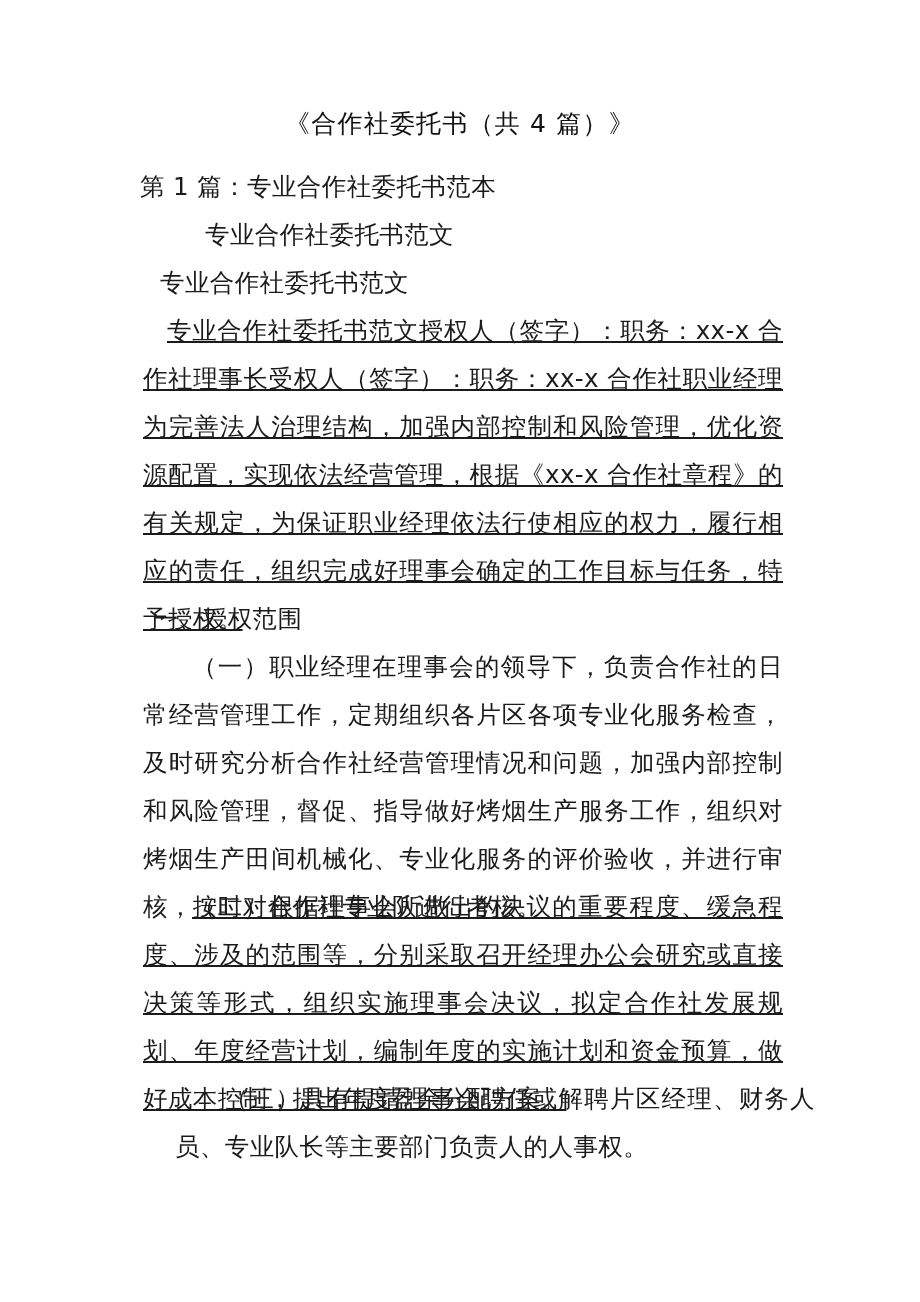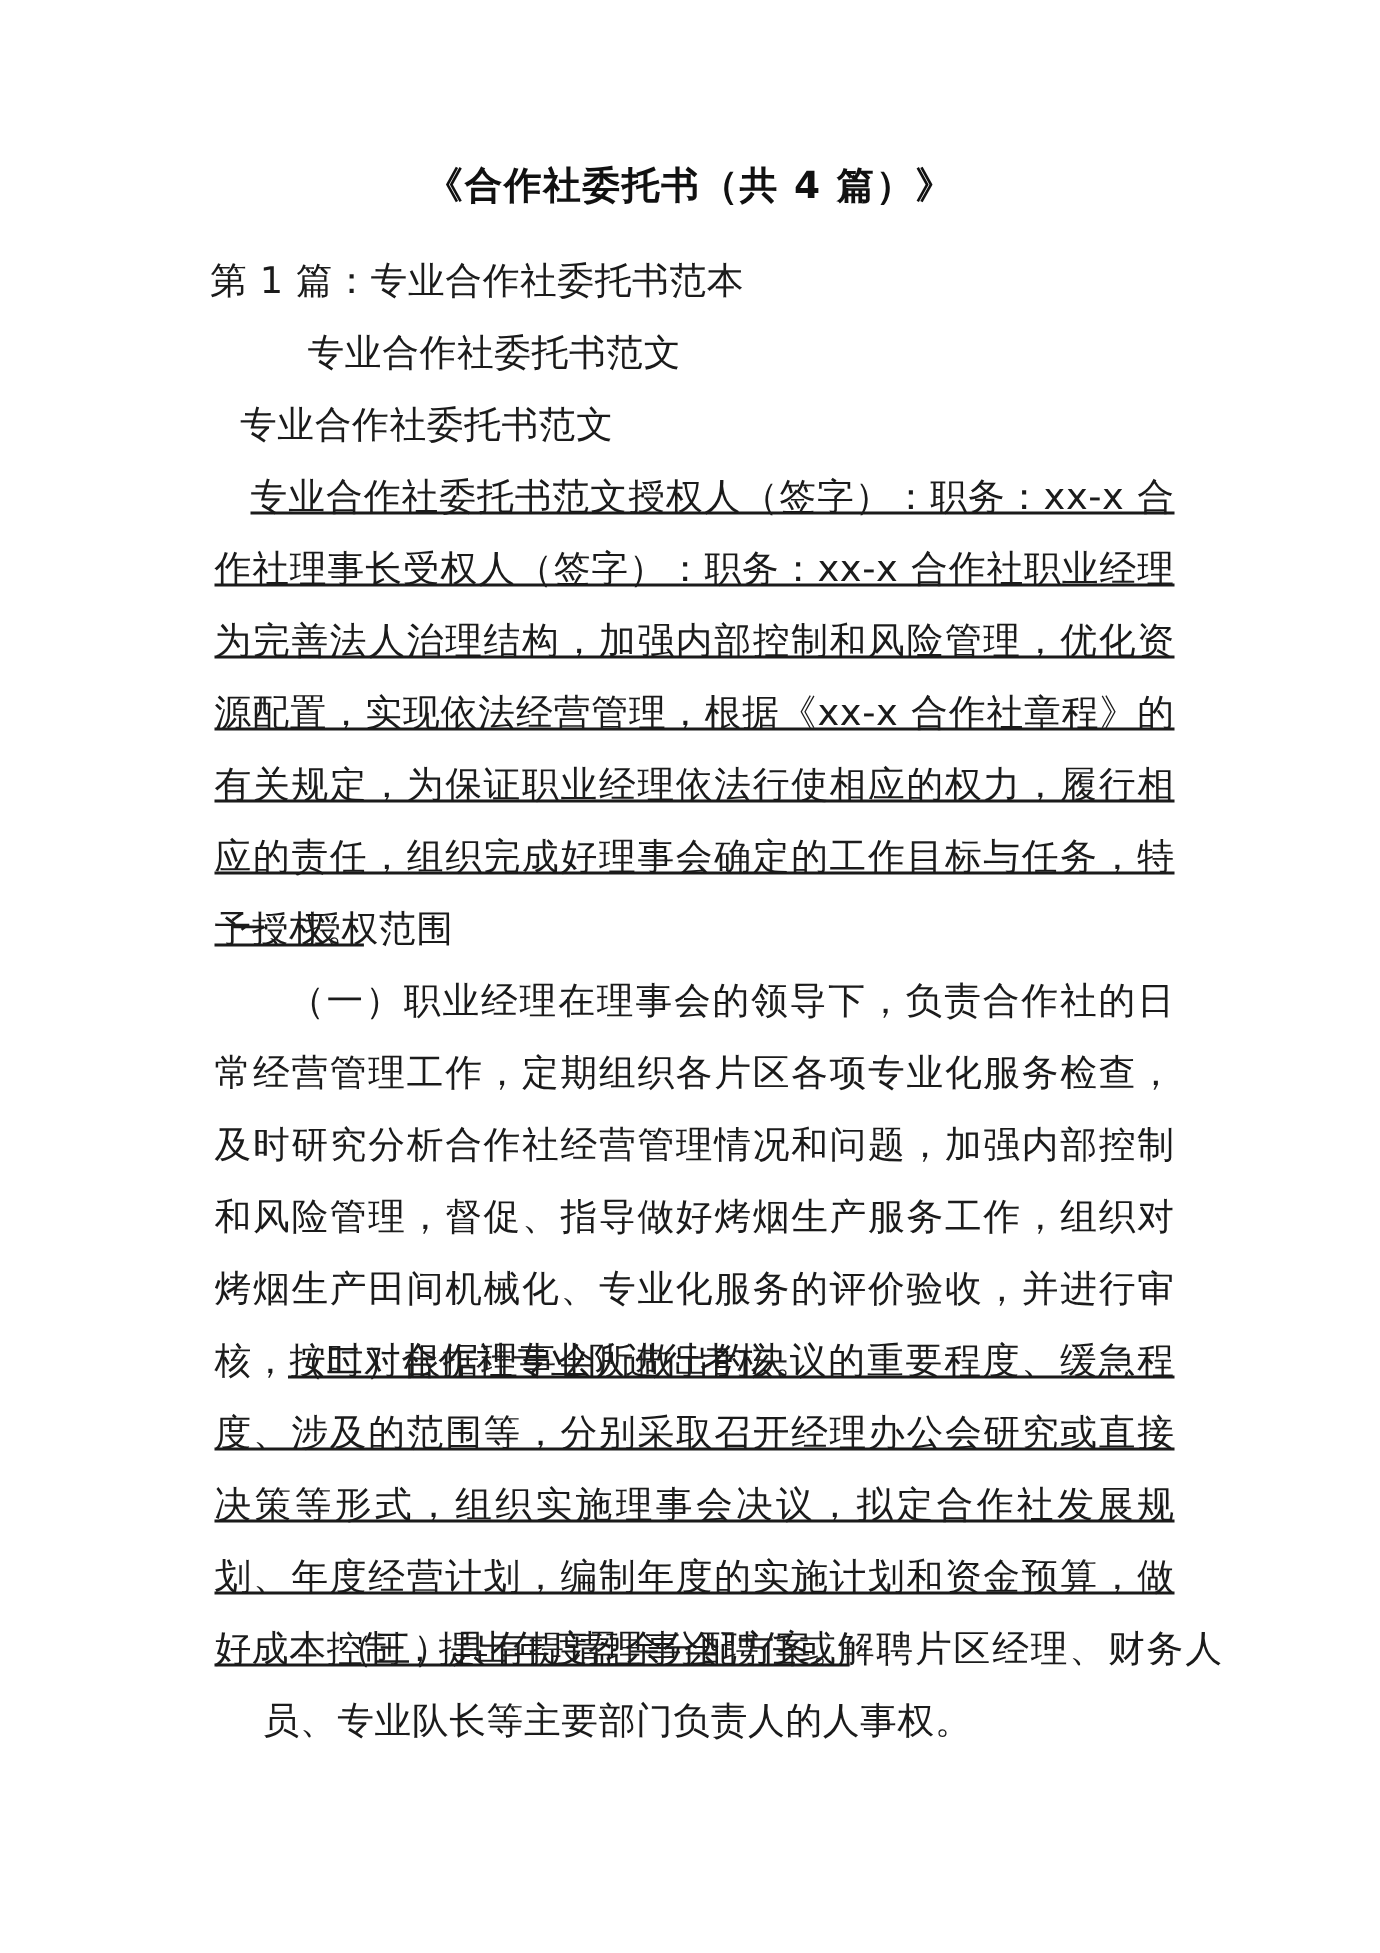--- a/index.html
+++ b/index.html
@@ -28,21 +28,21 @@
   
   .doc-title {
     margin: 0;
     padding: 0;
     position: absolute;
     left: 0;
     top: 104px;
     width: 920px;
     text-align: center;
     font-size: 25px;
-    font-weight: bold;
+    font-weight: normal;
     letter-spacing: 1.2px;
     line-height: 40px;
     color: #111111;
     white-space: nowrap;
   }
 
   
   .para {
     position: absolute;
     font-size: 24.5px;

